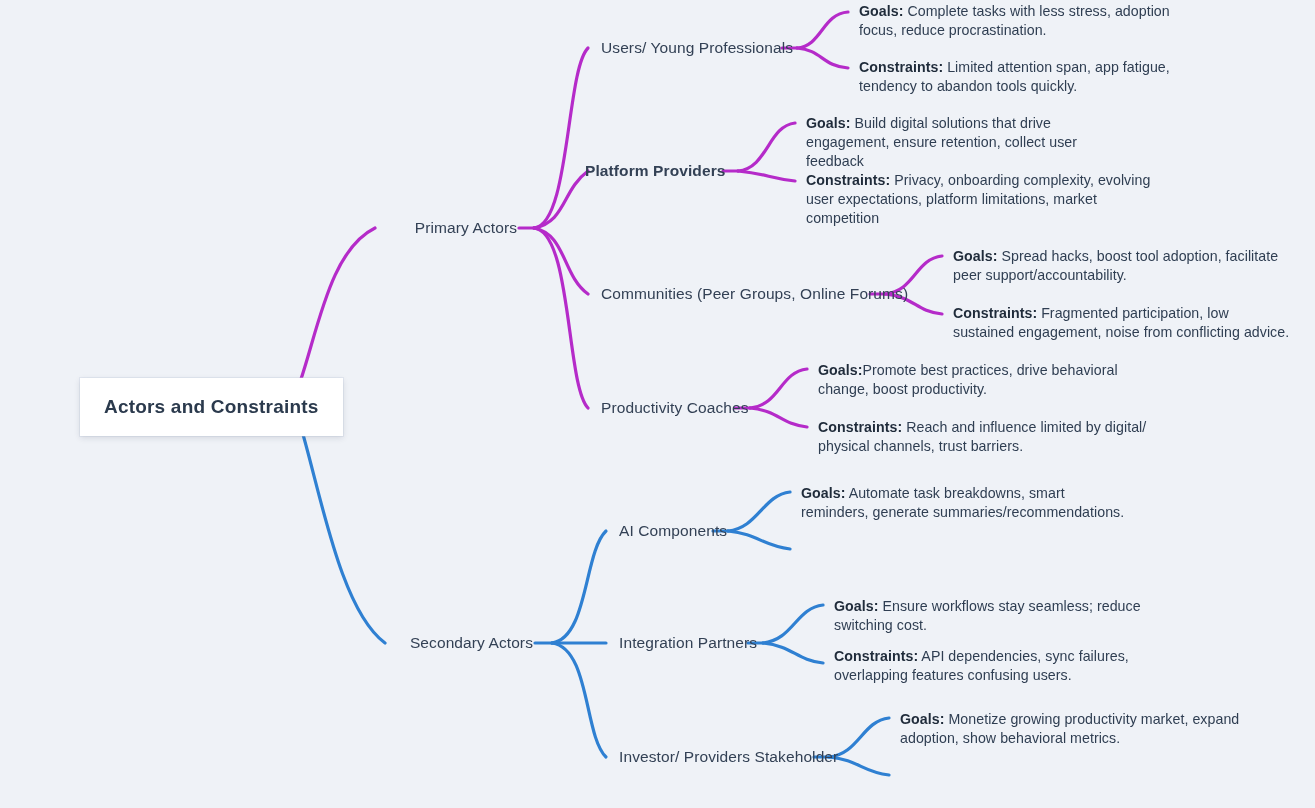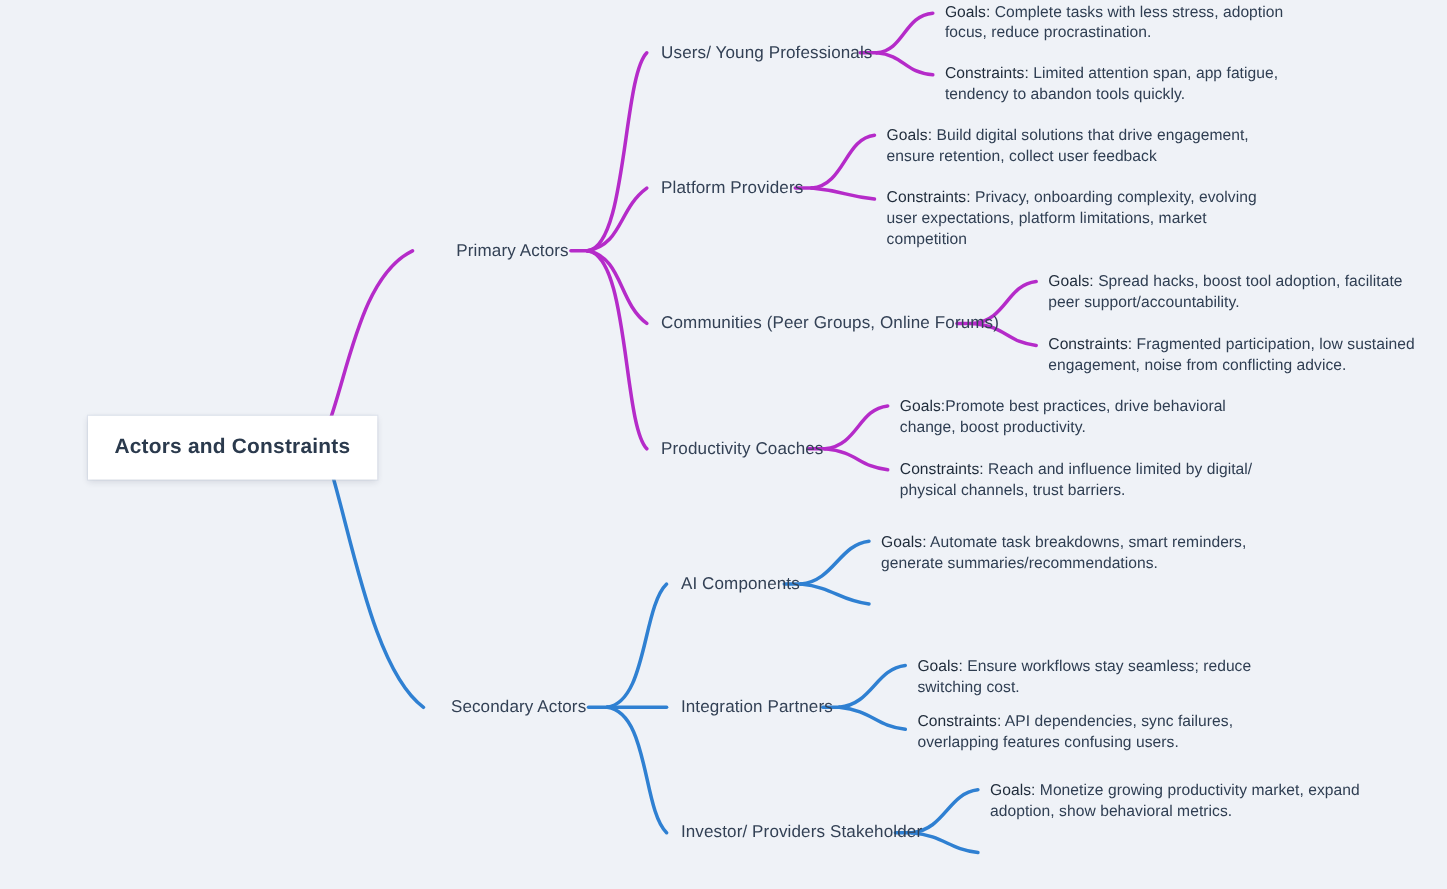--- a/index.html
+++ b/index.html
@@ -34,21 +34,21 @@
     white-space:nowrap;
     letter-spacing:.2px;
   }
   .leaf{
     position:absolute;
     color:#2f3e52;
     font-size:14.2px;
     line-height:19px;
     letter-spacing:.05px;
   }
-  .leaf b{font-weight:400;color:#1f2b3a;}
+  .leaf b{font-weight:700;color:#1f2b3a;}
 </style>
 </head>
 <body>
 
 <div id="mindmap">
 
   <svg class="edges" viewBox="0 0 1315 808">
     <g fill="none" stroke-width="3.2" stroke-linecap="round">
 
       <path d="M300,382 C318,330 330,250 375,228" stroke="#b52bc9"></path>
@@ -97,21 +97,21 @@
     </g>
   </svg>
 
   <div class="root-node" style="left:80px;top:378px;">Actors and Constraints</div>
 
   <div class="node-label anchor-end" style="left:517px;top:228px;">Primary Actors</div>
 
   <div class="node-label anchor-end" style="left:533px;top:643px;">Secondary Actors</div>
 
   <div class="node-label anchor-start" style="left:601px;top:48px;">Users/ Young Professionals</div>
-  <div class="node-label anchor-start" style="left:601px;top:171px;">Platform Providers</div>
+  <div class="node-label anchor-start" style="left:585px;top:171px;font-weight:bold;">Platform Providers</div>
   <div class="node-label anchor-start" style="left:601px;top:294px;">Communities (Peer Groups, Online Forums)</div>
   <div class="node-label anchor-start" style="left:601px;top:408px;">Productivity Coaches</div>
 
   <div class="node-label anchor-start" style="left:619px;top:531px;">AI Components</div>
   <div class="node-label anchor-start" style="left:619px;top:643px;">Integration Partners</div>
   <div class="node-label anchor-start" style="left:619px;top:757px;">Investor/ Providers Stakeholder</div>
 
   <div class="leaf" style="left:859px;top:2px;width:348px;">
     <b>Goals:</b><span> Complete tasks with less stress, adoption focus, reduce procrastination.</span>
   </div>

